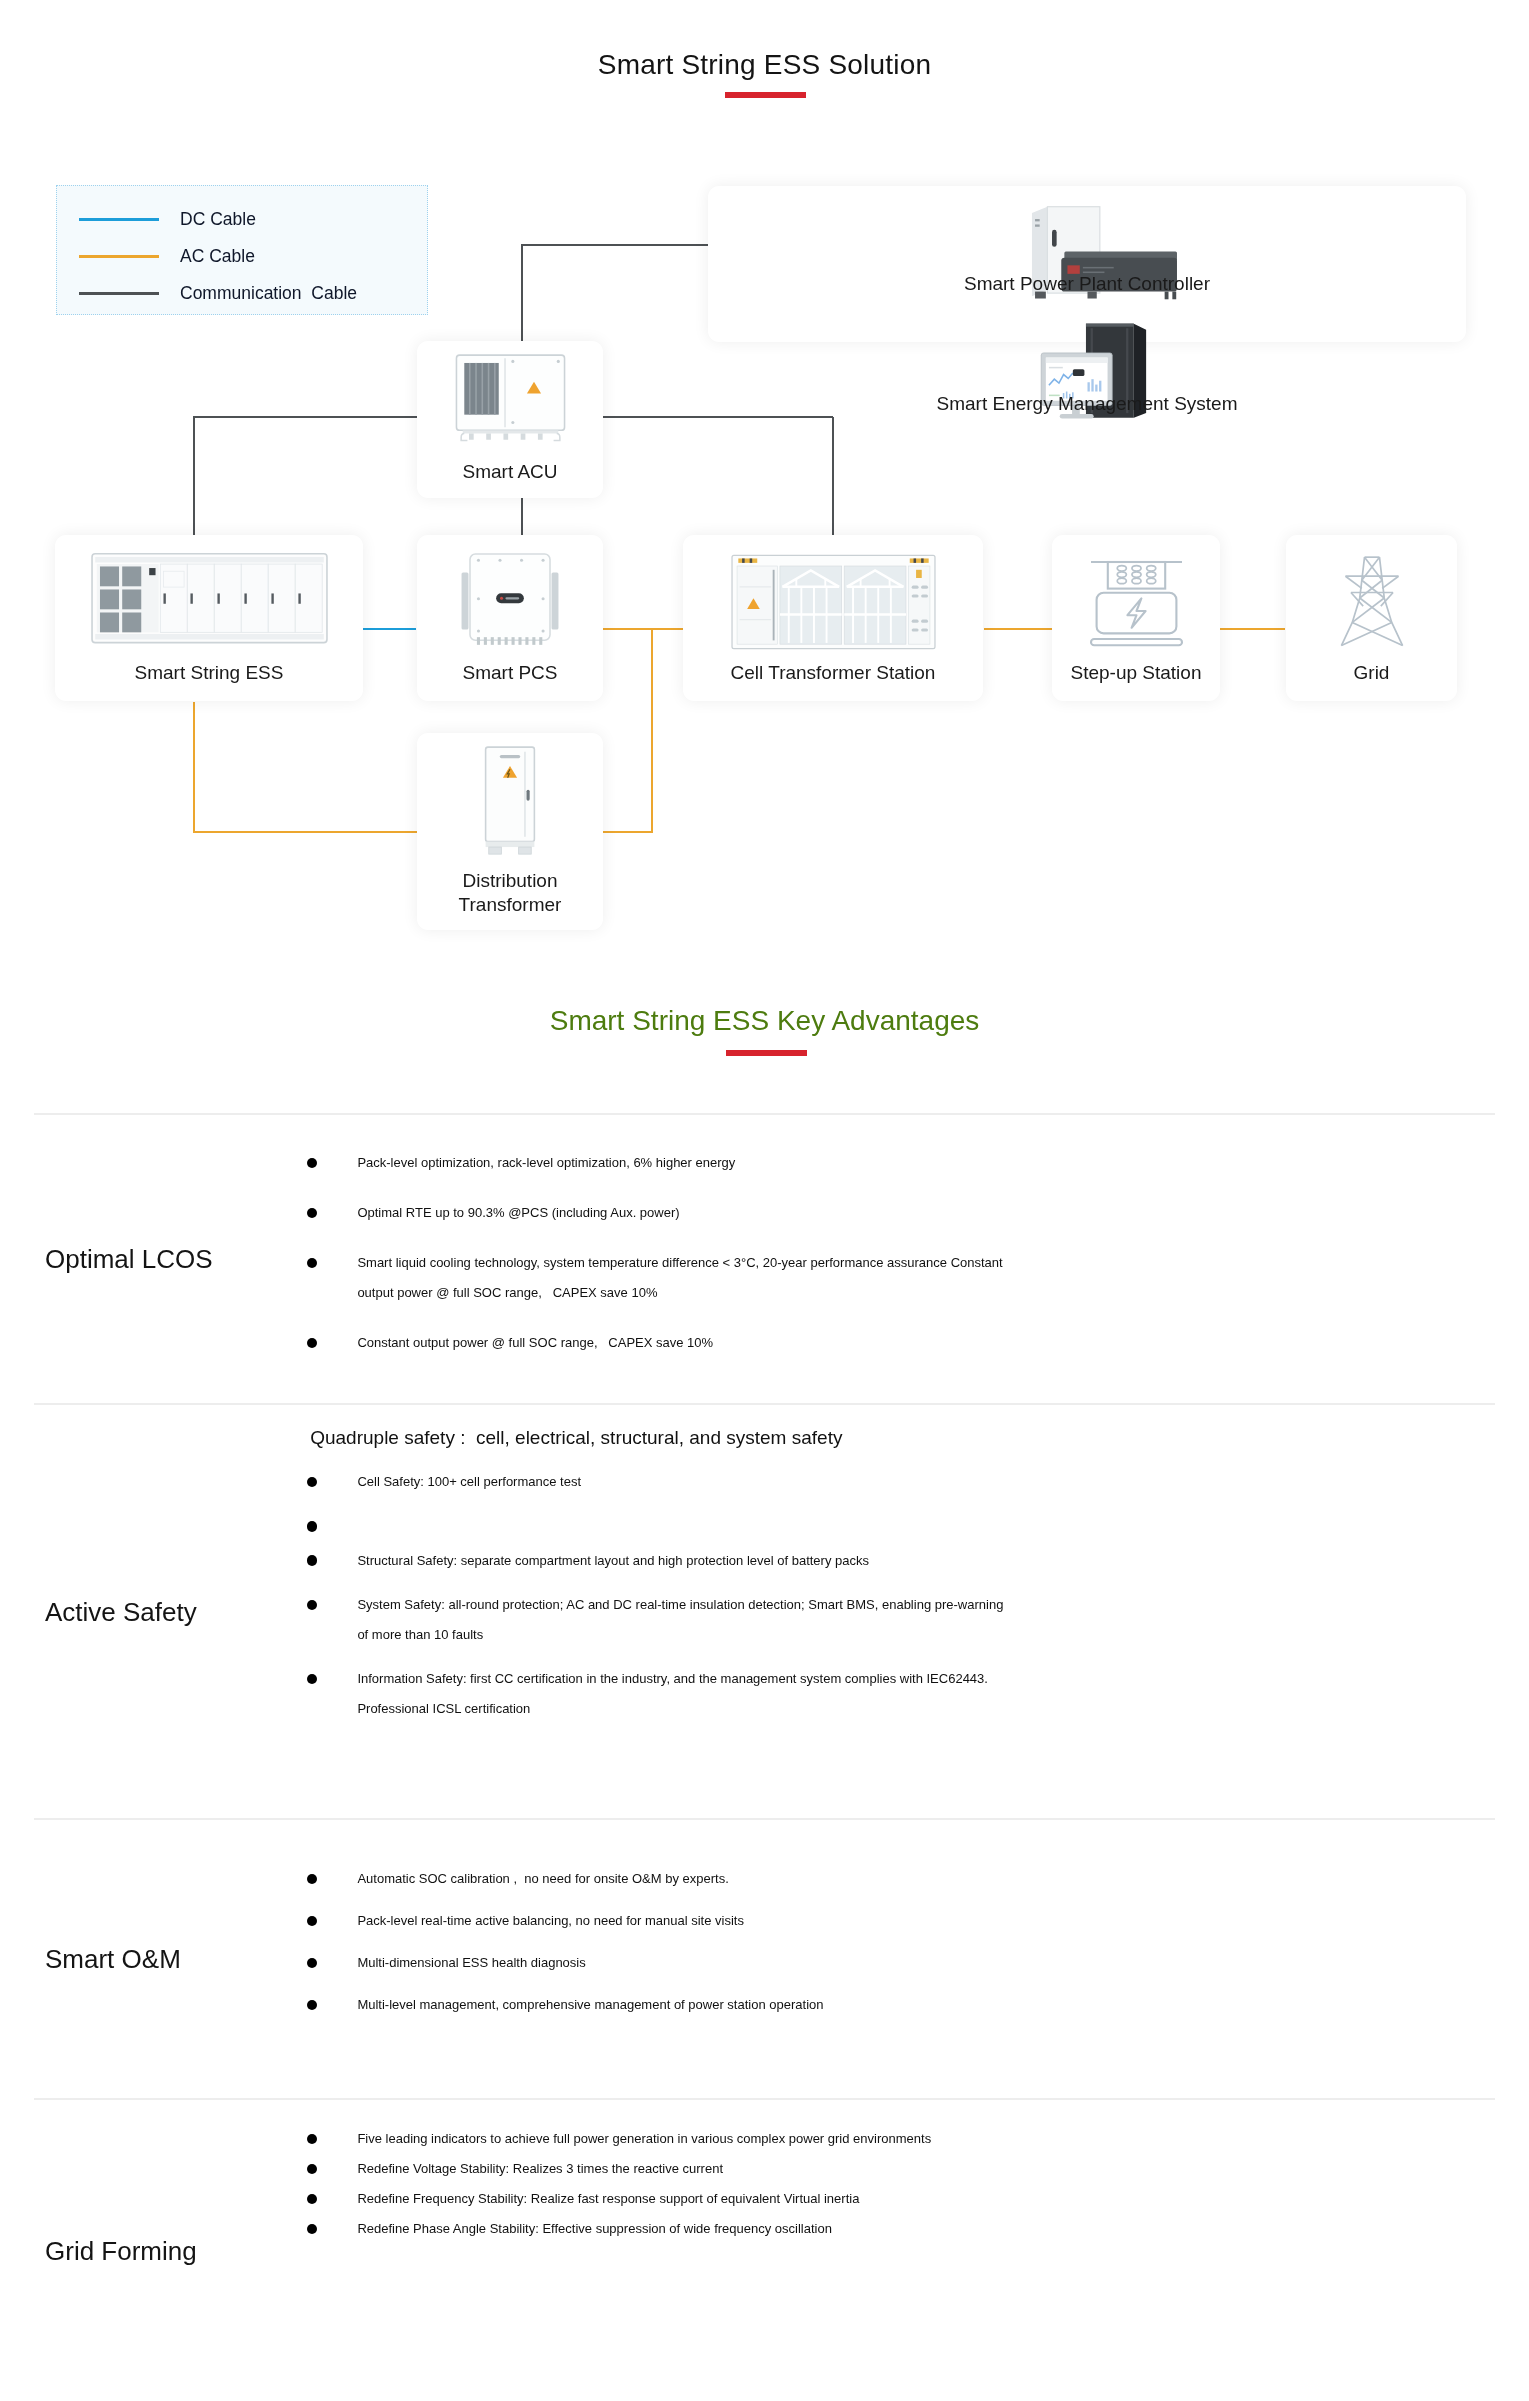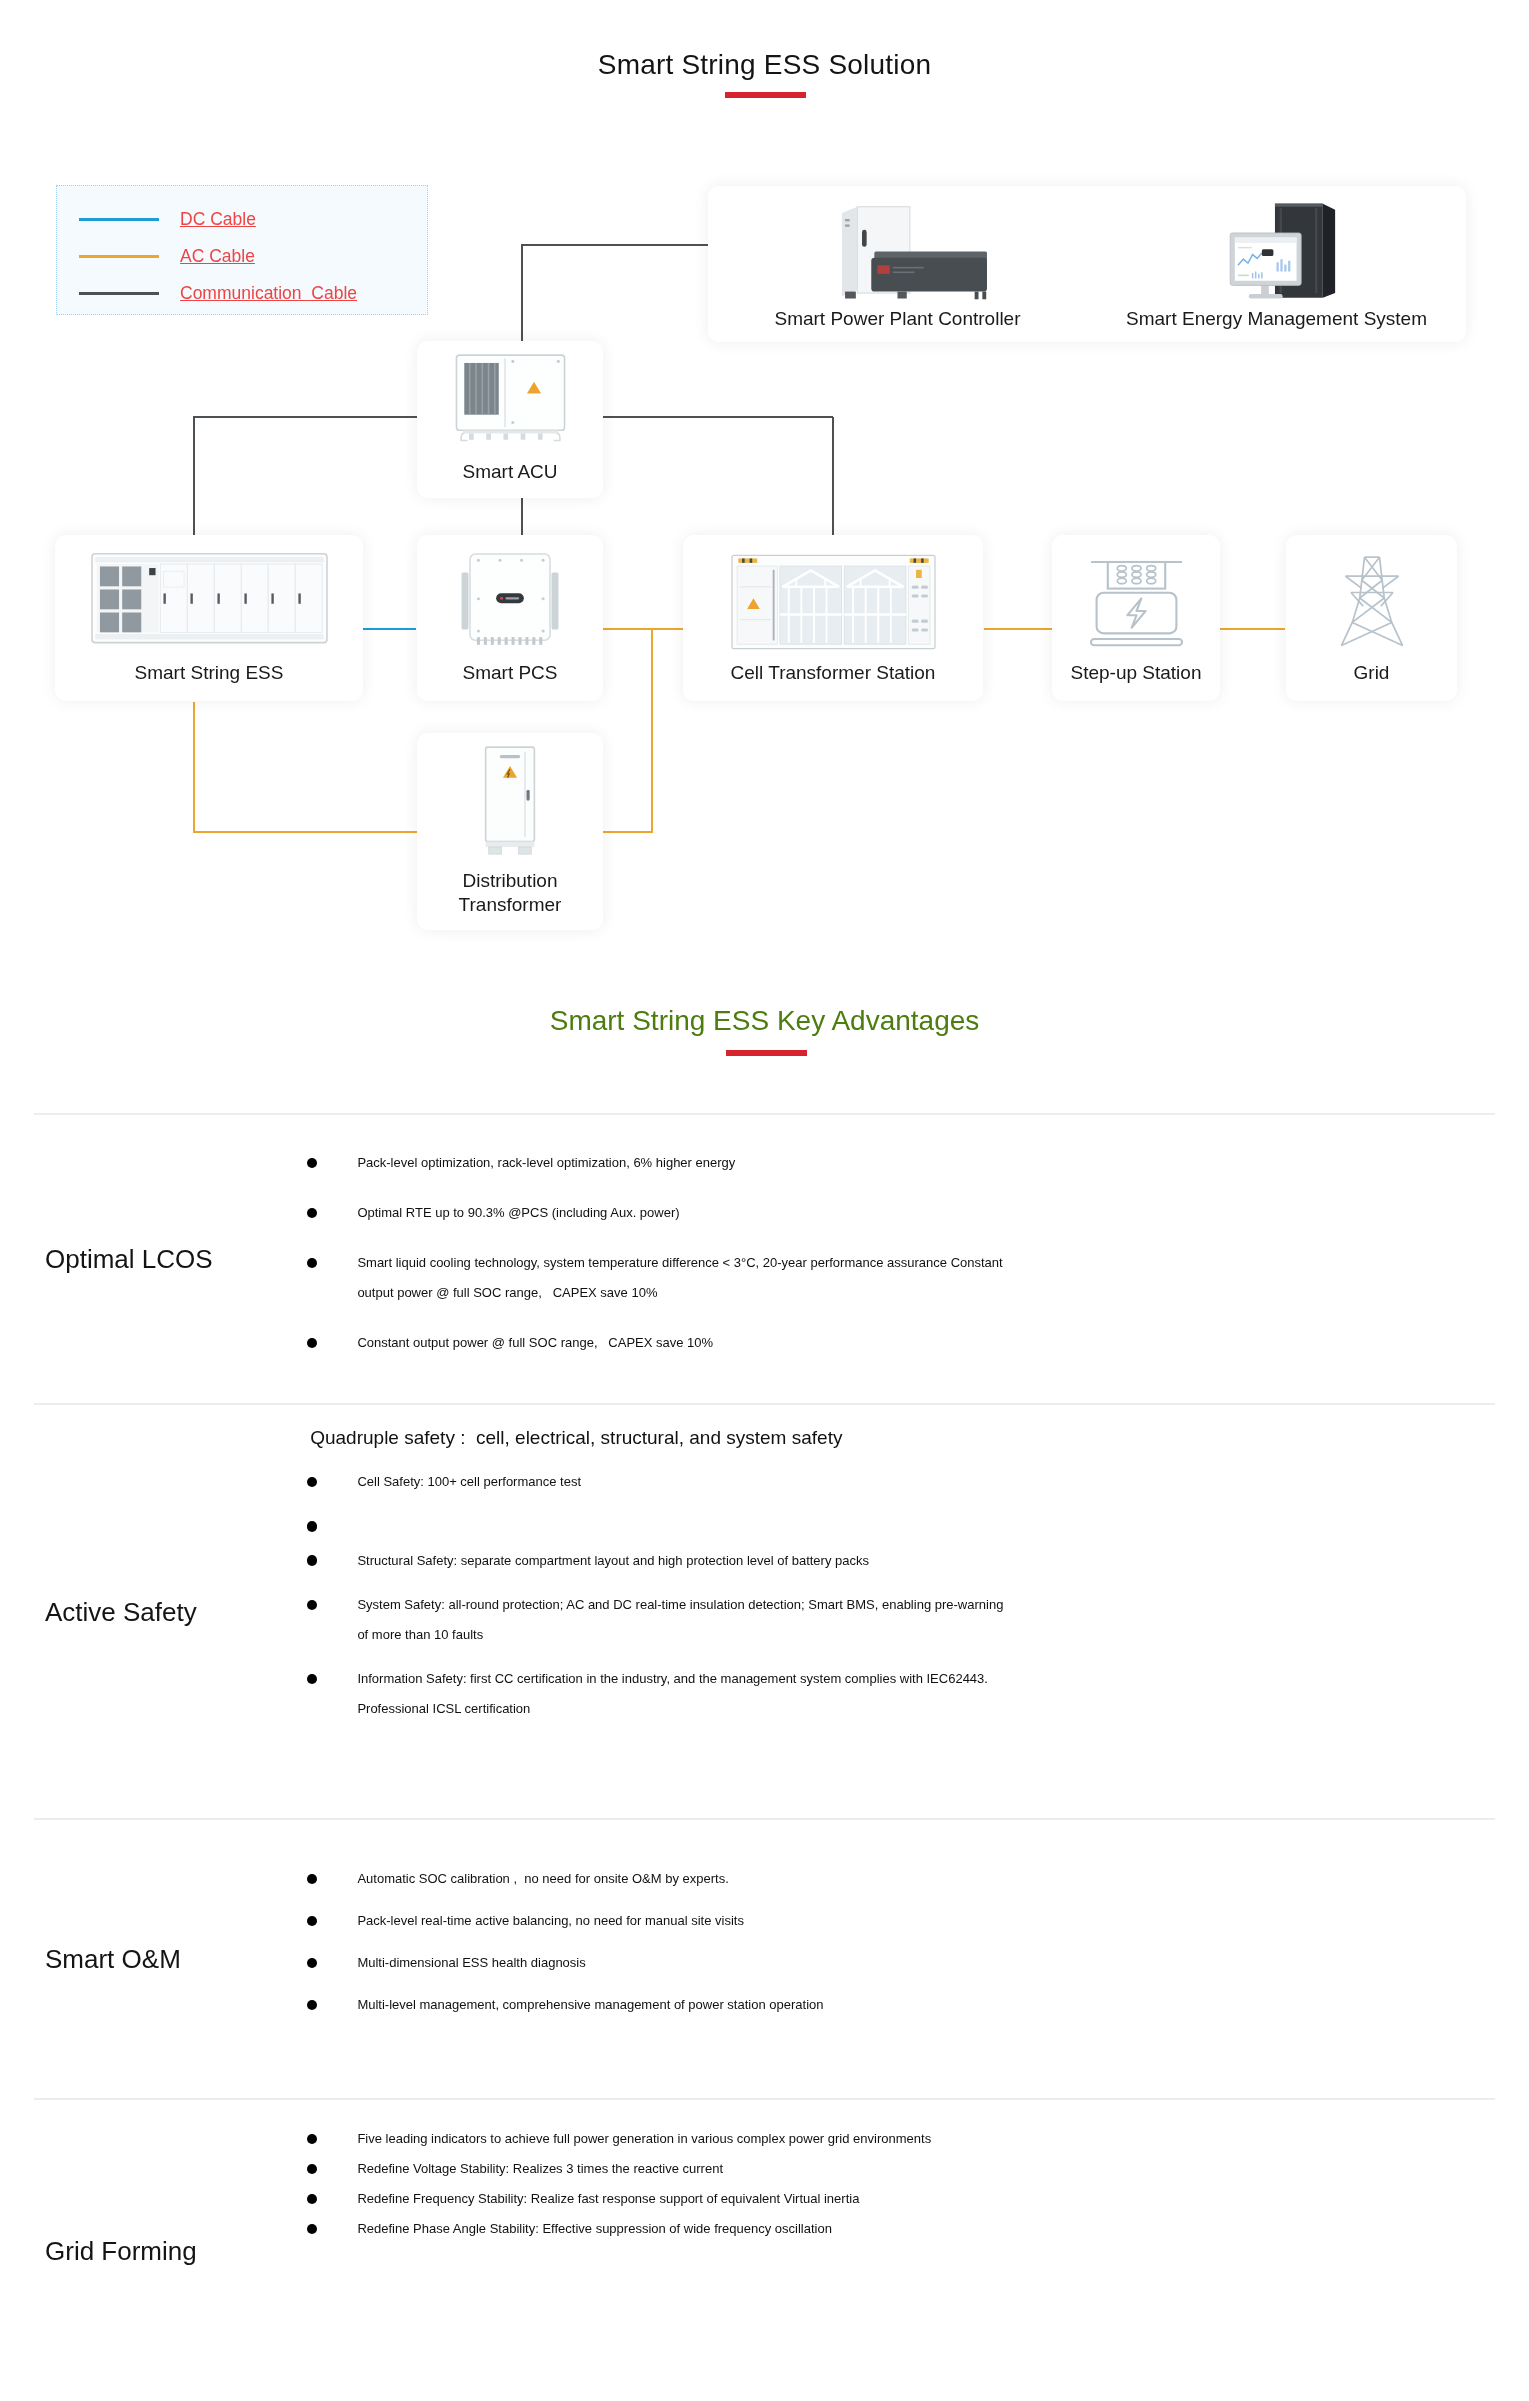--- a/index.html
+++ b/index.html
@@ -15,35 +15,35 @@
   .adv-title{position:absolute;top:1005px;left:0;width:100%;text-align:center;
     font-size:28px;font-weight:400;color:#4d7c0f;}
   #t2-underline{top:1050px;left:726px;width:81px;}
 
   
   .legend{position:absolute;left:56px;top:185px;width:372px;height:130px;
     background:#f4fafd;border:0.8px dotted #9ed2ee;box-sizing:border-box;
     padding:15px 0 0 22px;}
   .legend-row{display:flex;align-items:center;height:37px;}
   .legend-swatch{width:80px;height:3.2px;flex:none;margin-right:21px;}
-  .legend-label{font-size:17.5px;color:#ef4444;white-space:pre;text-decoration:underline;}
+  .legend-label{font-size:17.5px;color:#0f172a;white-space:pre;}
 
   
   .line{position:absolute;}
   .comm{background:var(--comm);}
   .dc{background:var(--dc);}
   .ac{background:var(--ac);}
 
   
   .card{position:absolute;background:#fff;border-radius:11px;
     box-shadow:0 0 16px rgba(0,0,0,0.07);box-sizing:border-box;}
   .card .icon-wrap{width:100%;display:flex;justify-content:center;}
   .node-label{position:absolute;bottom:16px;left:0;width:100%;text-align:center;
     font-size:19px;line-height:24px;color:#1a1a1a;}
-  #card-topright{left:708px;top:186px;width:758px;height:156px;display:flex;}
+  #card-topright{left:708px;top:186px;width:758px;height:156px;display:flex;flex-direction:column;}
   .device-group{flex:1;position:relative;display:flex;justify-content:center;}
   .device-group .node-label{bottom:11px;}
   .device-group .icon-wrap{padding-top:12.7px;height:108px;}
   #card-acu{left:417px;top:341px;width:186px;height:157px;}
   #card-acu .icon-wrap{padding-top:11px;}
   #card-acu .node-label{bottom:14.3px;}
   #card-ess{left:55px;top:535px;width:308px;height:166px;}
   #card-ess .icon-wrap{padding-top:14.3px;}
   #card-pcs{left:417px;top:535px;width:186px;height:166px;}
   #card-pcs .icon-wrap{padding-top:16px;}

